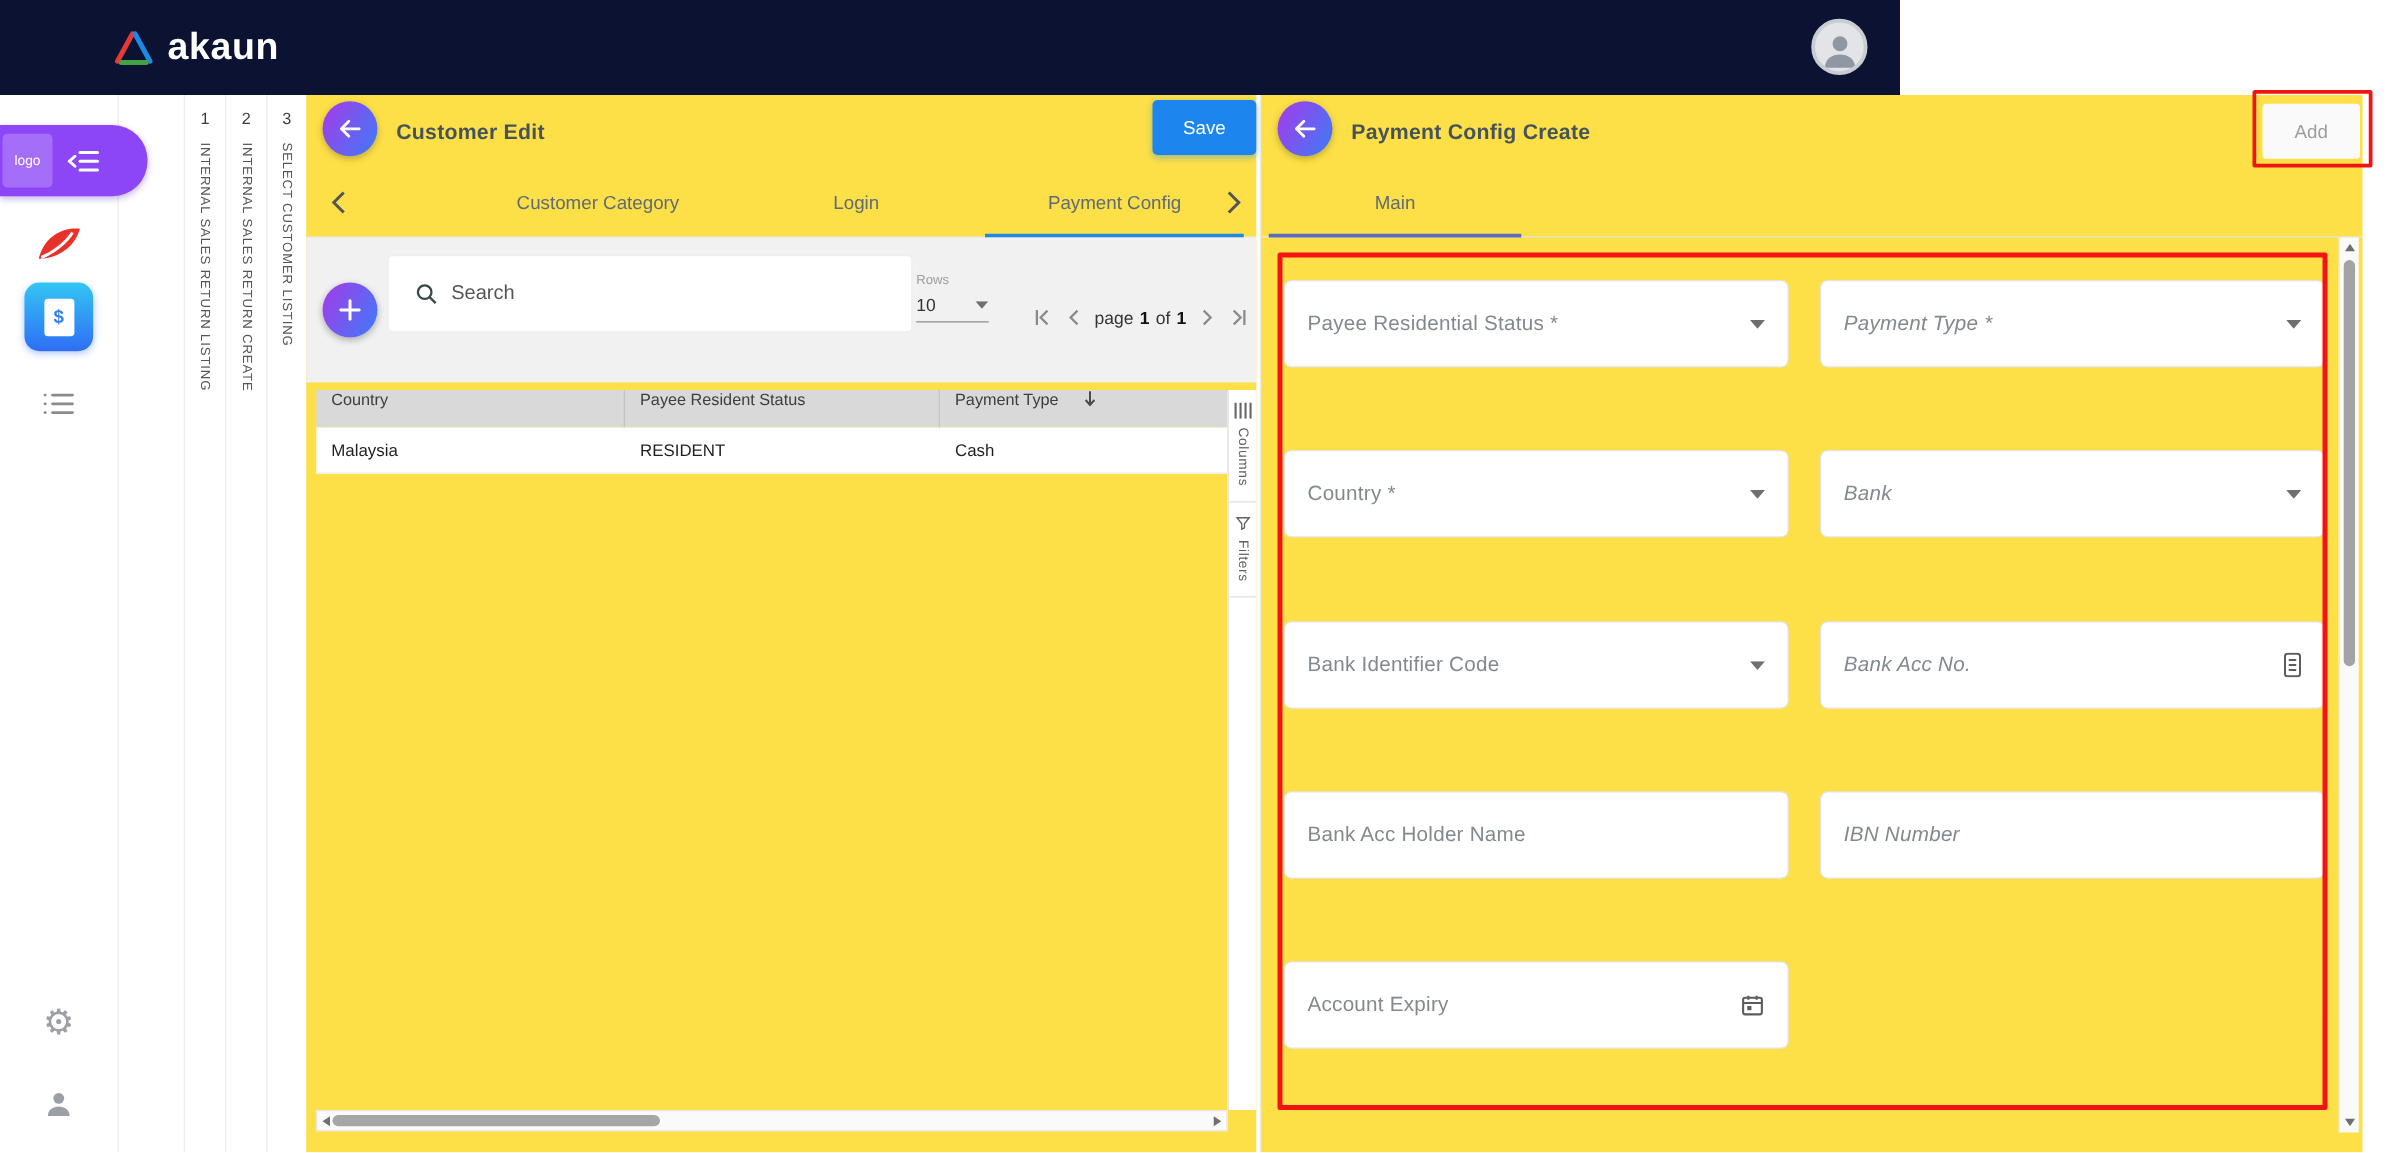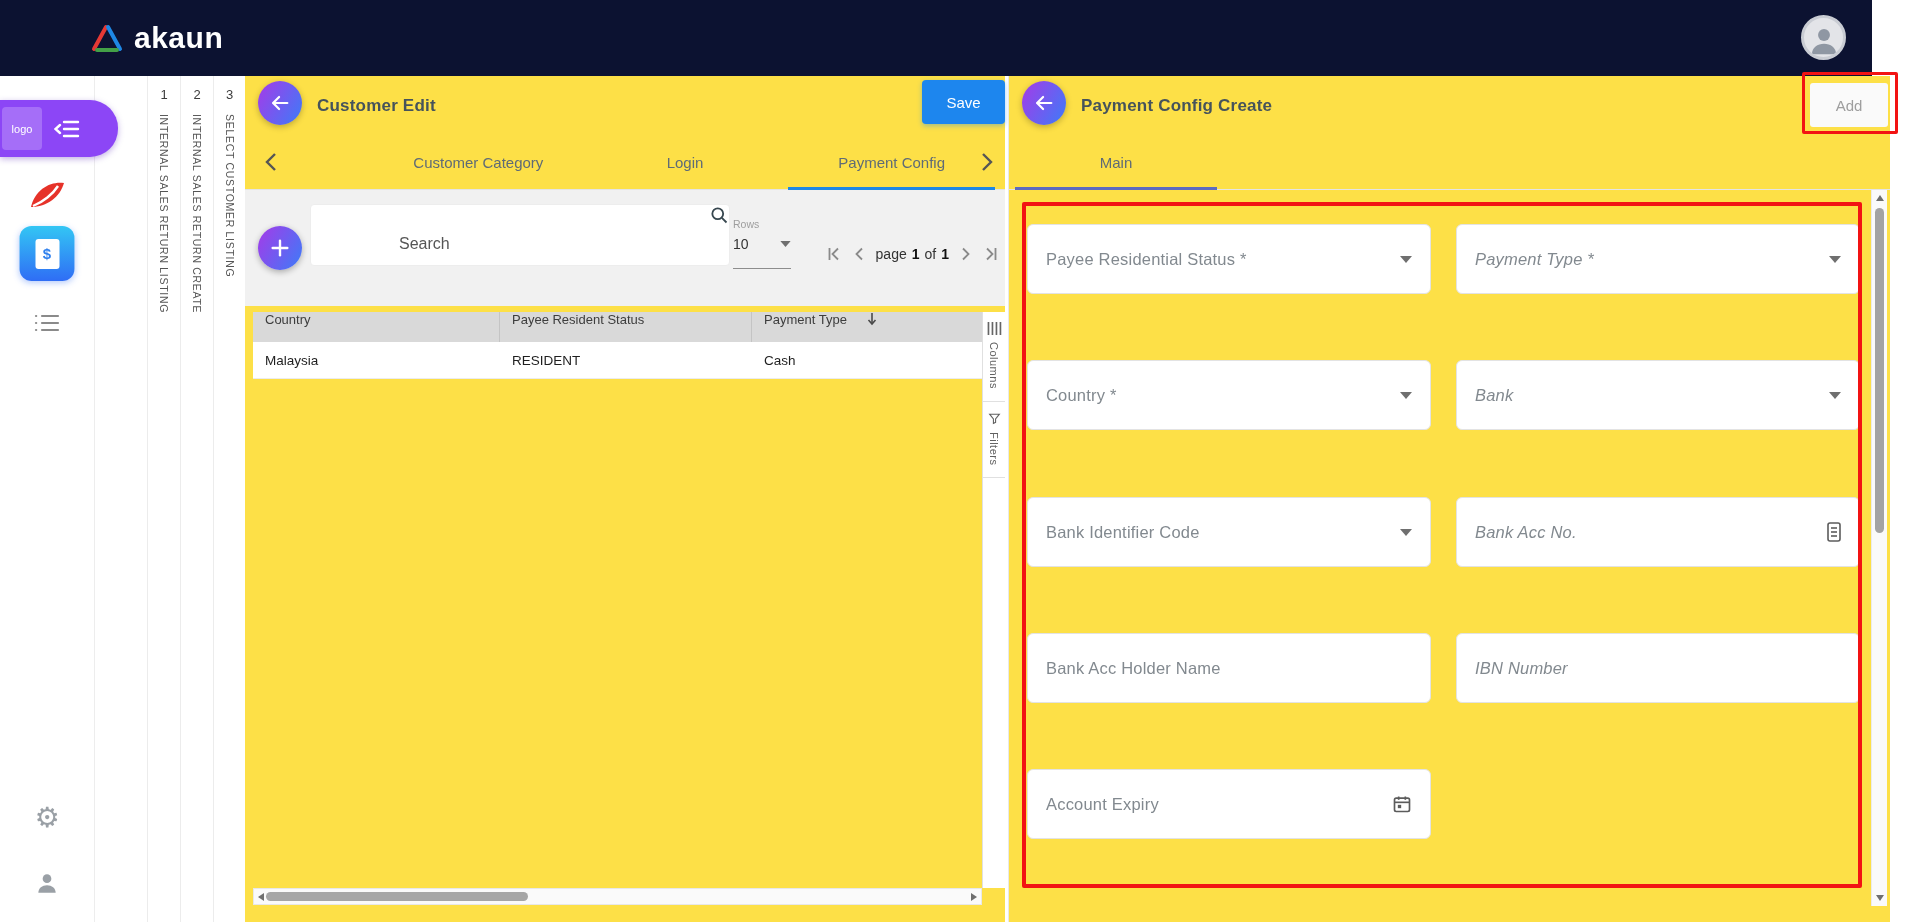--- a/index.html
+++ b/index.html
@@ -1,20 +1,20 @@
 <!DOCTYPE html>
 <html><head>
 <meta charset="utf-8">
 <style>
   * { margin:0; padding:0; box-sizing:border-box; }
   html,body { width:1920px; height:922px; font-family:"Liberation Sans", sans-serif; background:#fff; }
   .screen { position:relative; width:1920px; height:922px; overflow:hidden; background:#fff; }
 
   
-  .topbar { position:absolute; left:0; top:0; width:1872px; height:76px; background:#0c1231; }
+  .topbar { position:absolute; left:0; top:0; width:1520px; height:76px; background:#0c1231; }
   .brand { position:absolute; left:90px; top:50%; transform:translateY(-50%); display:flex; align-items:center; gap:10px; }
   .brand-name { color:#fff; font-size:30px; font-weight:bold; letter-spacing:.5px; }
   .avatar { position:absolute; right:26px; top:15px; width:45px; height:45px; border-radius:50%;
             background:#e3e4e8; border:3px solid #c9ccd3; overflow:hidden; display:flex; align-items:flex-end; justify-content:center; cursor:pointer; }
 
   
   .sidebar { position:absolute; left:0; top:76px; width:95px; height:846px; background:#fff; border-right:1px solid #ededed; }
   .logo-pill { position:absolute; left:0; top:24px; width:118px; height:57px; background:#8c46f6;
                border-radius:0 28px 28px 0; display:flex; align-items:center; z-index:6; cursor:pointer;
                box-shadow:0 2px 6px rgba(80,30,180,.35); }
@@ -60,25 +60,25 @@
   .tab-main { position:absolute; left:6px; top:0; width:202px; height:100%; display:flex; align-items:center; justify-content:center;
               font-size:15px; color:#5f6b76; cursor:pointer; }
   .tab-main::after { content:""; position:absolute; left:0; right:0; bottom:-1px; height:3px; background:#5c6bc0; }
 
   
   .toolbar { position:absolute; top:114px; left:0; right:0; height:116px; background:#f1f1f1; }
   .plus-btn { position:absolute; left:13px; top:36px; width:44px; height:44px; border-radius:50%;
               background:linear-gradient(120deg,#a63ae8,#3c7cf8); display:flex; align-items:center; justify-content:center;
               box-shadow:0 2px 6px rgba(0,0,0,.3); cursor:pointer; }
   .search-box { position:absolute; left:65px; top:14px; width:420px; height:62px; background:#fff; border:1px solid #ededed;
-                border-radius:4px; display:flex; align-items:flex-end; padding-left:20px; gap:10px;flex-direction:column; }
+                border-radius:4px; display:flex; align-items:center; padding-left:20px; gap:10px; }
   .search-box input { border:none; outline:none; font-size:16px; color:#444; width:330px; font-family:inherit; background:transparent; }
   .search-box input::placeholder { color:#555; opacity:1; }
   .rows-label { position:absolute; left:488px; top:28px; font-size:10.5px; color:#9e9e9e; }
-  .rows-select { position:absolute; left:488px; top:46px; width:58px; border-bottom:1px solid #8d8d8d; padding-bottom:16px;
+  .rows-select { position:absolute; left:488px; top:46px; width:58px; border-bottom:1px solid #8d8d8d; padding-bottom:5px;
                  display:flex; justify-content:space-between; align-items:center; font-size:14px; color:#333; cursor:pointer; }
   .pagination { position:absolute; right:6px; top:56px; display:flex; align-items:center; gap:11px; font-size:14px; color:#333; }
   .pg-btn { display:flex; align-items:center; cursor:pointer; }
   .pg-text { display:flex; gap:5px; align-items:baseline; }
   .pg-text .num { font-weight:bold; color:#111; }
 
   
   .table-header { position:absolute; top:236px; left:8px; width:729px; height:30px; background:#d9d9d9;
                   display:flex; align-items:center; font-size:13px; color:#3d3d3d; }
   .th { height:100%; display:flex; padding-left:12px; gap:8px; cursor:pointer; }

